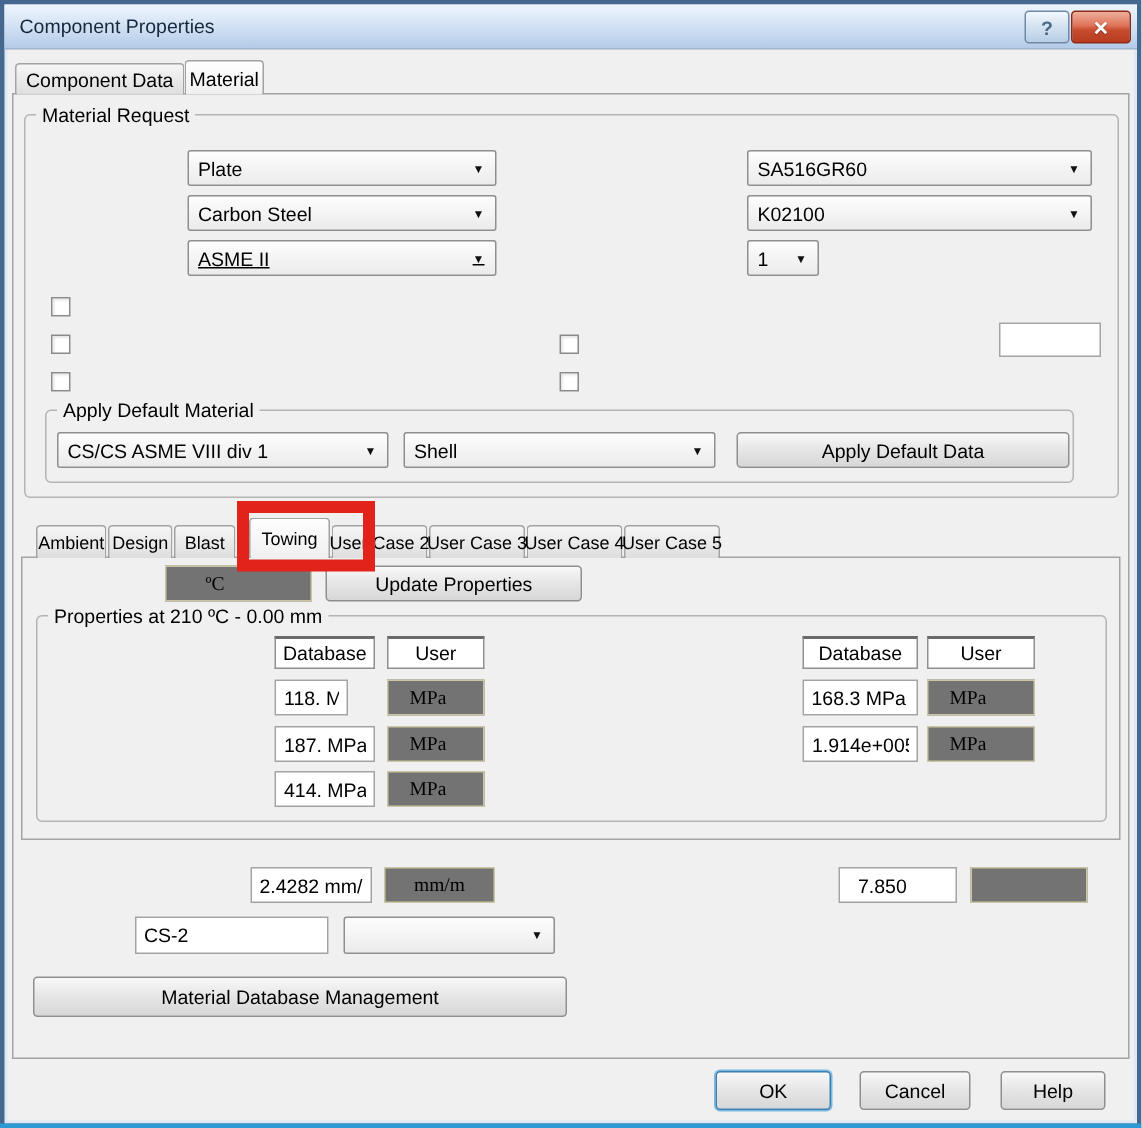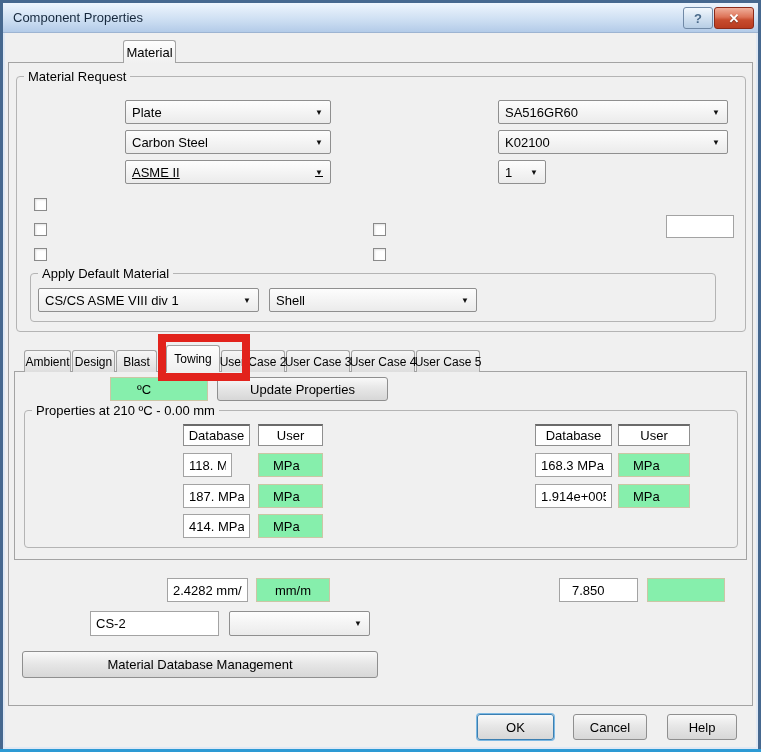--- a/index.html
+++ b/index.html
@@ -48,21 +48,21 @@
 
   .page { position: absolute; border: 1px solid #a3a3a3; background: #f0f0f0; z-index: 1; }
 
   .grp { position: absolute; border: 1px solid #b4b4b4; border-radius: 4px; z-index: 2; }
   .grp-legend { position: absolute; font-size: 13px; background: #f0f0f0; padding: 0 4px; white-space: nowrap; z-index: 3; }
 
   .field {
     position: absolute; border: 1px solid #a3a3a3; background: #fff;
     font-size: 13px; font-family: inherit; padding: 0 5px; color: #000; z-index: 4; outline: none;
   }
-  .yfield { background: #86efac; border-color: #cbc6a5; }
+  .yfield { background: #737373; border-color: #cbc6a5; font-family: Liberation Serif, serif; }
   .pad14 { padding-left: 14px; }
   .pad26 { padding-left: 26px; }
   .center { text-align: center; }
 
   .combo {
     position: absolute; border: 1px solid #8f8f8f; border-radius: 2px;
     background: linear-gradient(#fdfdfd, #ebebeb);
     display: flex; align-items: center; font-size: 13px; padding-left: 6px;
     cursor: default; z-index: 4; overflow: hidden; white-space: nowrap;
   }
@@ -99,20 +99,23 @@
   <div class="titlebar">
     <span class="title-text">Component Properties</span>
   </div>
   <div class="cap-btn cap-help">
       <span>?</span>
     </div>
   <div class="cap-btn cap-close">
       <span>✕</span>
     </div>
 
+  <div class="tab main" style="left:10px; top:42px; width:113px; height:21px;">
+      <span>Component Data</span>
+    </div>
   <div class="tab main active" style="left:123px; top:40px; width:53px; height:23px;">
       <span>Material</span>
     </div>
   <div class="page" style="left:8px; top:62px; width:745px; height:644px;"></div>
 
   <div class="grp" style="left:16px; top:76px; width:730px; height:256px;"></div>
   <span class="grp-legend" style="left:24px; top:69px;">Material Request</span>
 
   <span class="lbl" style="left:30px; top:105px;">Product</span>
   <div class="combo" style="left:125px; top:100px; width:206px; height:24px;">
@@ -168,20 +171,21 @@
   <div class="grp" style="left:30px; top:273px; width:686px; height:49px;"></div>
   <span class="grp-legend" style="left:38px; top:266px;">Apply Default Material</span>
   <div class="combo" style="left:38px; top:288px; width:221px; height:24px;">
     <span>CS/CS ASME VIII div 1</span>
       <span class="arrow">▼</span>
   </div>
   <div class="combo" style="left:269px; top:288px; width:208px; height:24px;">
     <span>Shell</span>
       <span class="arrow">▼</span>
   </div>
+  <button class="btn" style="left:491px; top:288px; width:222px; height:24px;">Apply Default Data</button>
 
   <div class="tab" style="left:24px; top:350px; width:47px; height:22px;">
       <span>Ambient</span>
     </div>
   <div class="tab" style="left:72px; top:350px; width:43px; height:22px;">
       <span>Design</span>
     </div>
   <div class="tab" style="left:116px; top:350px; width:41px; height:22px;">
       <span>Blast</span>
     </div>

